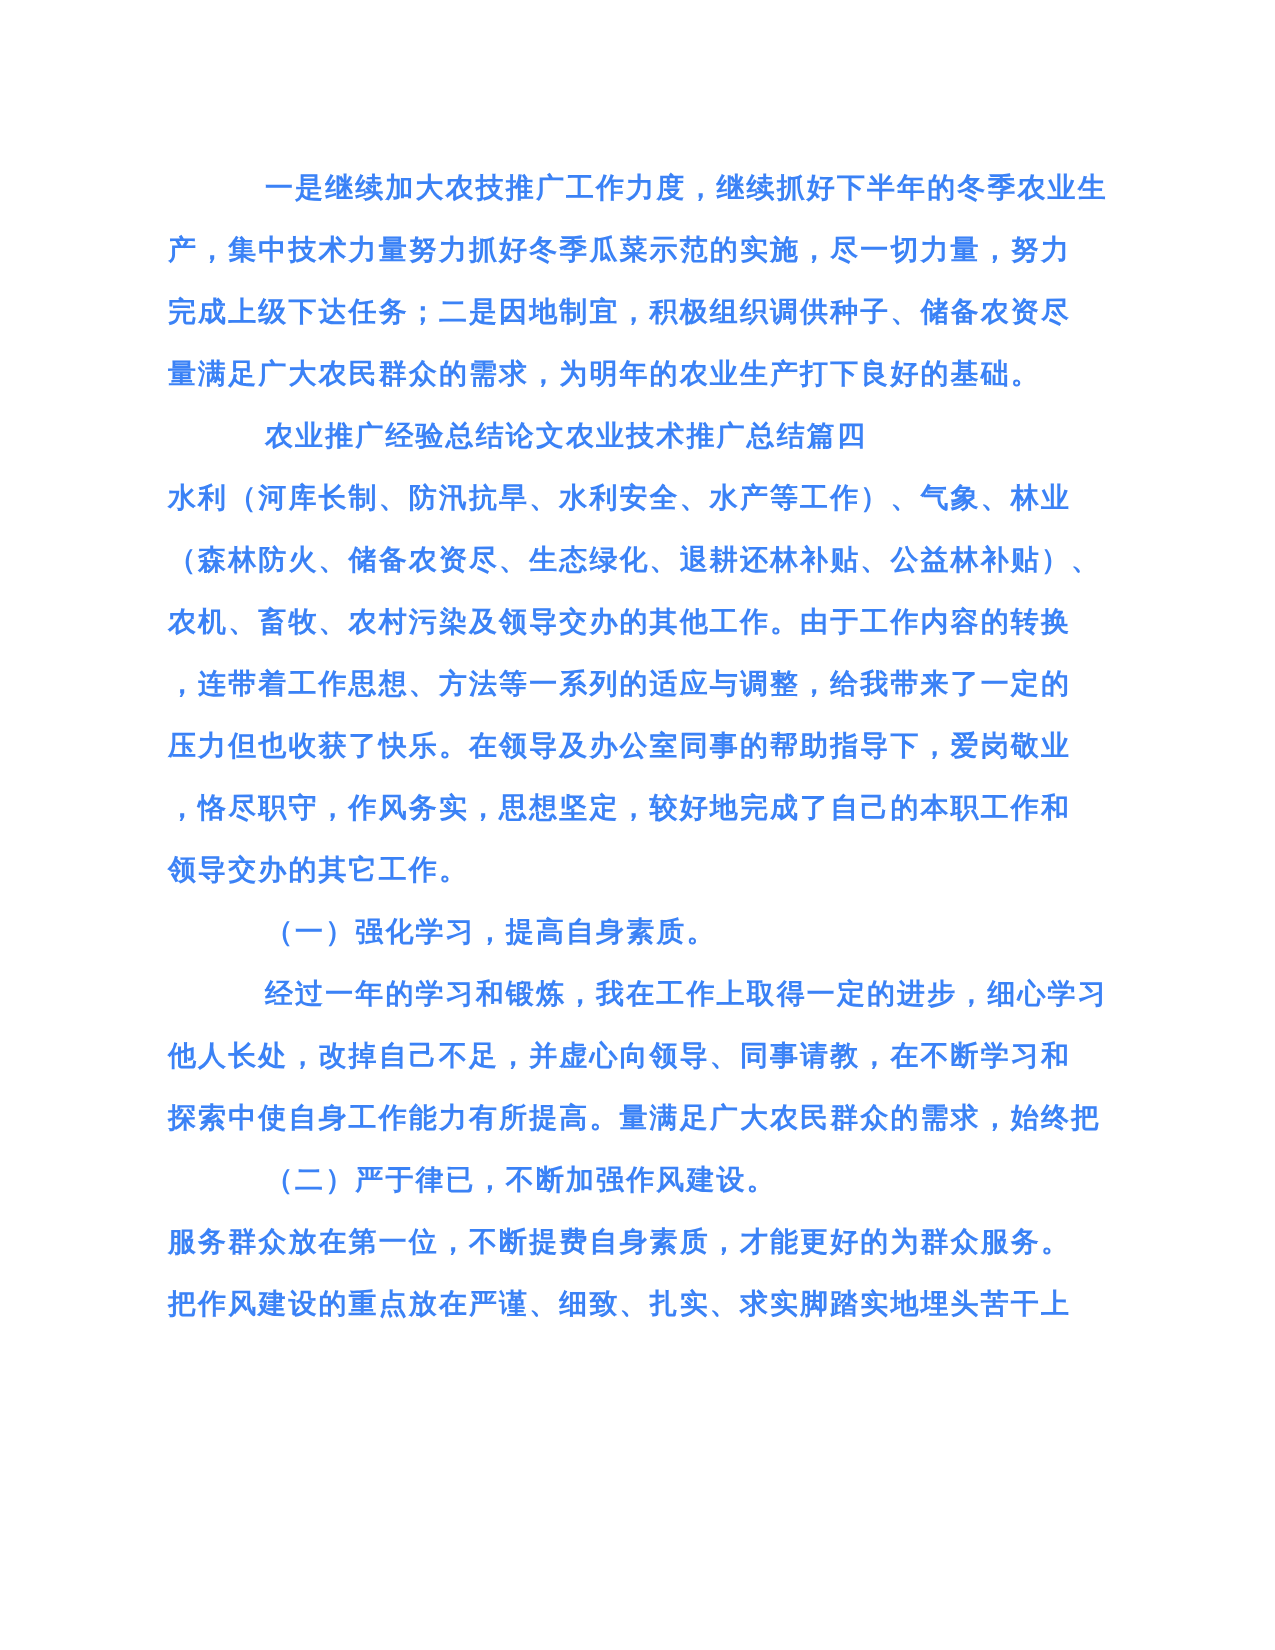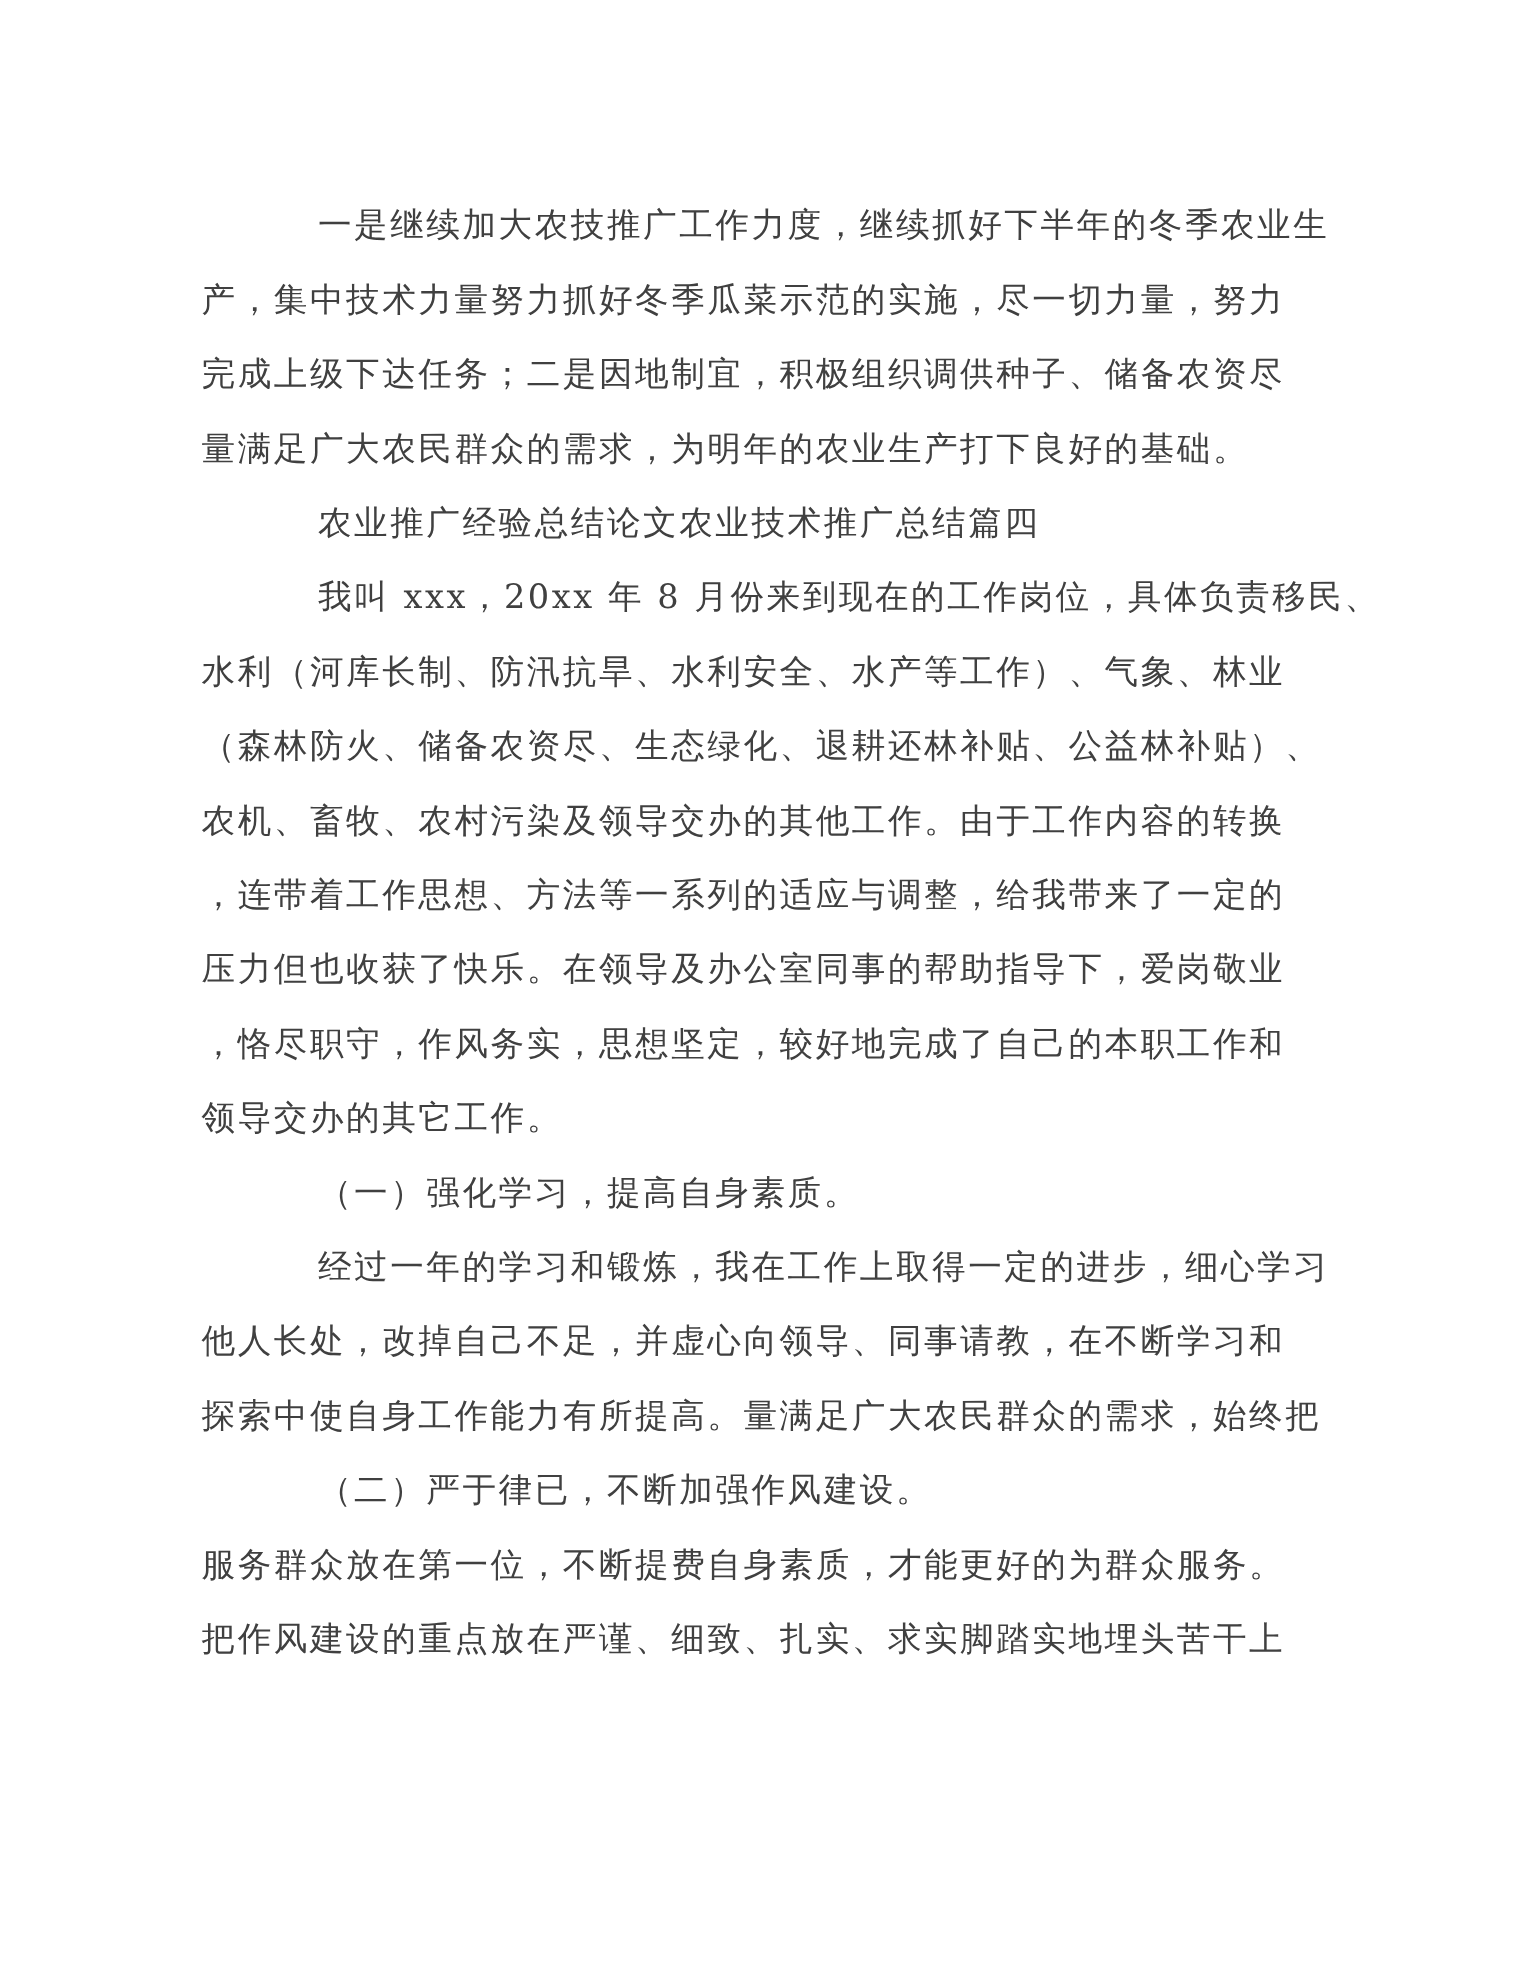--- a/index.html
+++ b/index.html
@@ -19,39 +19,38 @@
     left: 168px;
     top: 157px;
     width: 944px;
   }
   .line {
     height: 62px;
     line-height: 62px;
     font-size: 28px;
     letter-spacing: 2.1px;
     white-space: nowrap;
-    color: #404040;
+    color: #3b82f6;
     font-family: "DejaVu Serif", "Liberation Serif", serif;
-    font-weight: 400;
+    font-weight: 700;
   }
   .line.indent {
     padding-left: 97px;
   }
 </style>
 </head>
 <body>
 
 <div class="page">
   <div class="text-column">
     <div class="line indent">一是继续加大农技推广工作力度，继续抓好下半年的冬季农业生</div>
     <div class="line">产，集中技术力量努力抓好冬季瓜菜示范的实施，尽一切力量，努力</div>
     <div class="line">完成上级下达任务；二是因地制宜，积极组织调供种子、储备农资尽</div>
     <div class="line">量满足广大农民群众的需求，为明年的农业生产打下良好的基础。</div>
     <div class="line indent">农业推广经验总结论文农业技术推广总结篇四</div>
-    <div class="line indent">我叫 xxx，20xx 年 8 月份来到现在的工作岗位，具体负责移民、</div>
     <div class="line">水利（河库长制、防汛抗旱、水利安全、水产等工作）、气象、林业</div>
     <div class="line">（森林防火、储备农资尽、生态绿化、退耕还林补贴、公益林补贴）、</div>
     <div class="line">农机、畜牧、农村污染及领导交办的其他工作。由于工作内容的转换</div>
     <div class="line">，连带着工作思想、方法等一系列的适应与调整，给我带来了一定的</div>
     <div class="line">压力但也收获了快乐。在领导及办公室同事的帮助指导下，爱岗敬业</div>
     <div class="line">，恪尽职守，作风务实，思想坚定，较好地完成了自己的本职工作和</div>
     <div class="line">领导交办的其它工作。</div>
     <div class="line indent">（一）强化学习，提高自身素质。</div>
     <div class="line indent">经过一年的学习和锻炼，我在工作上取得一定的进步，细心学习</div>
     <div class="line">他人长处，改掉自己不足，并虚心向领导、同事请教，在不断学习和</div>

